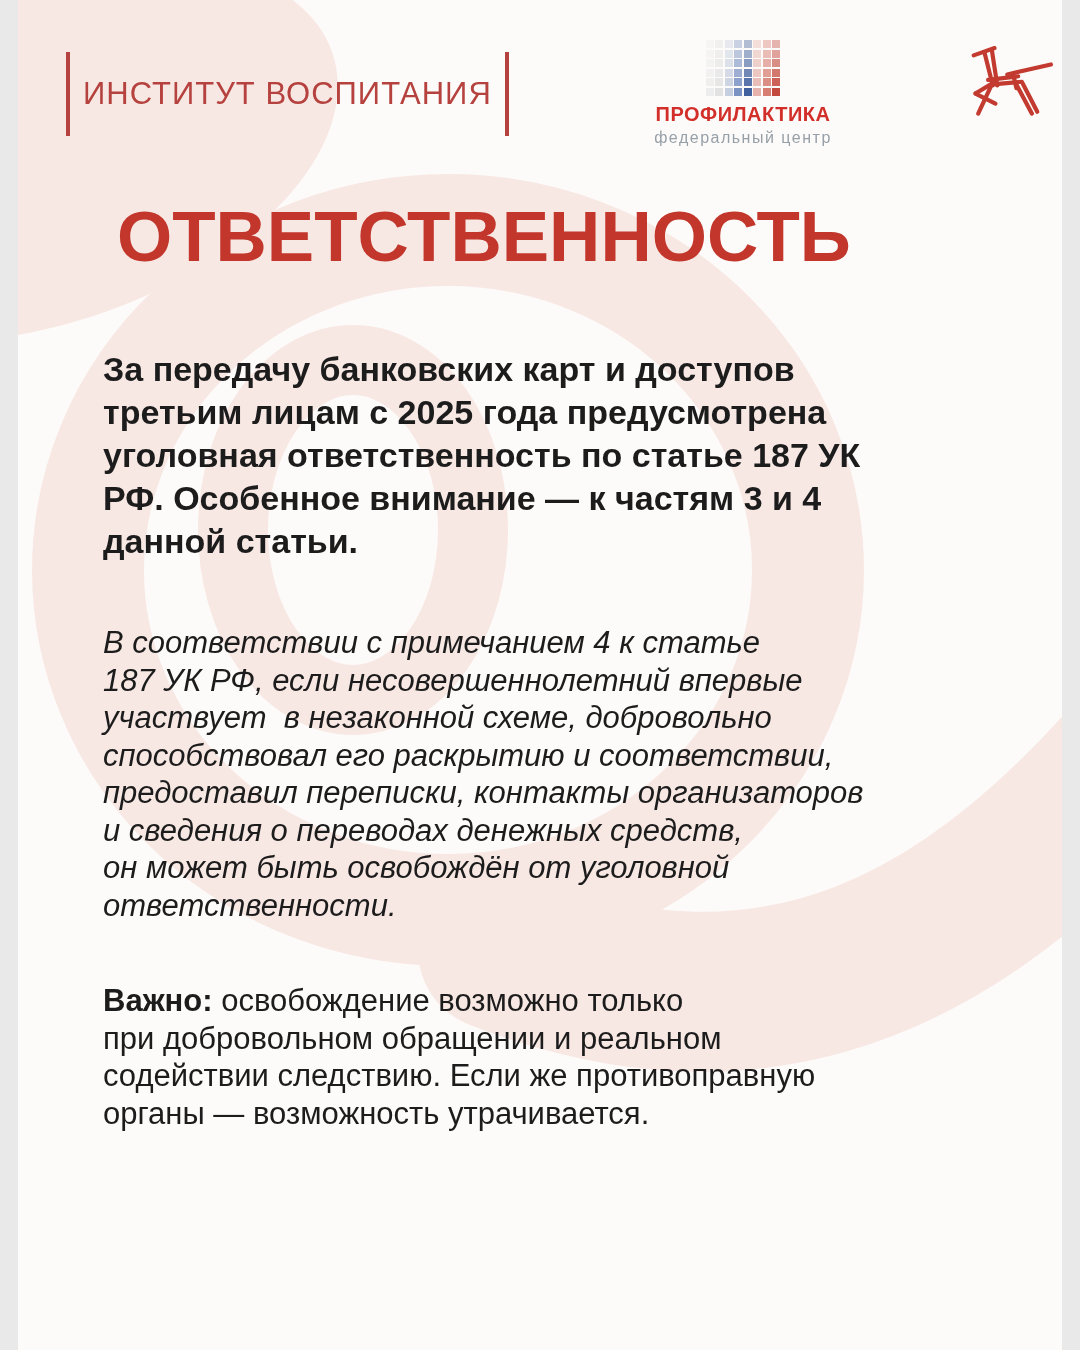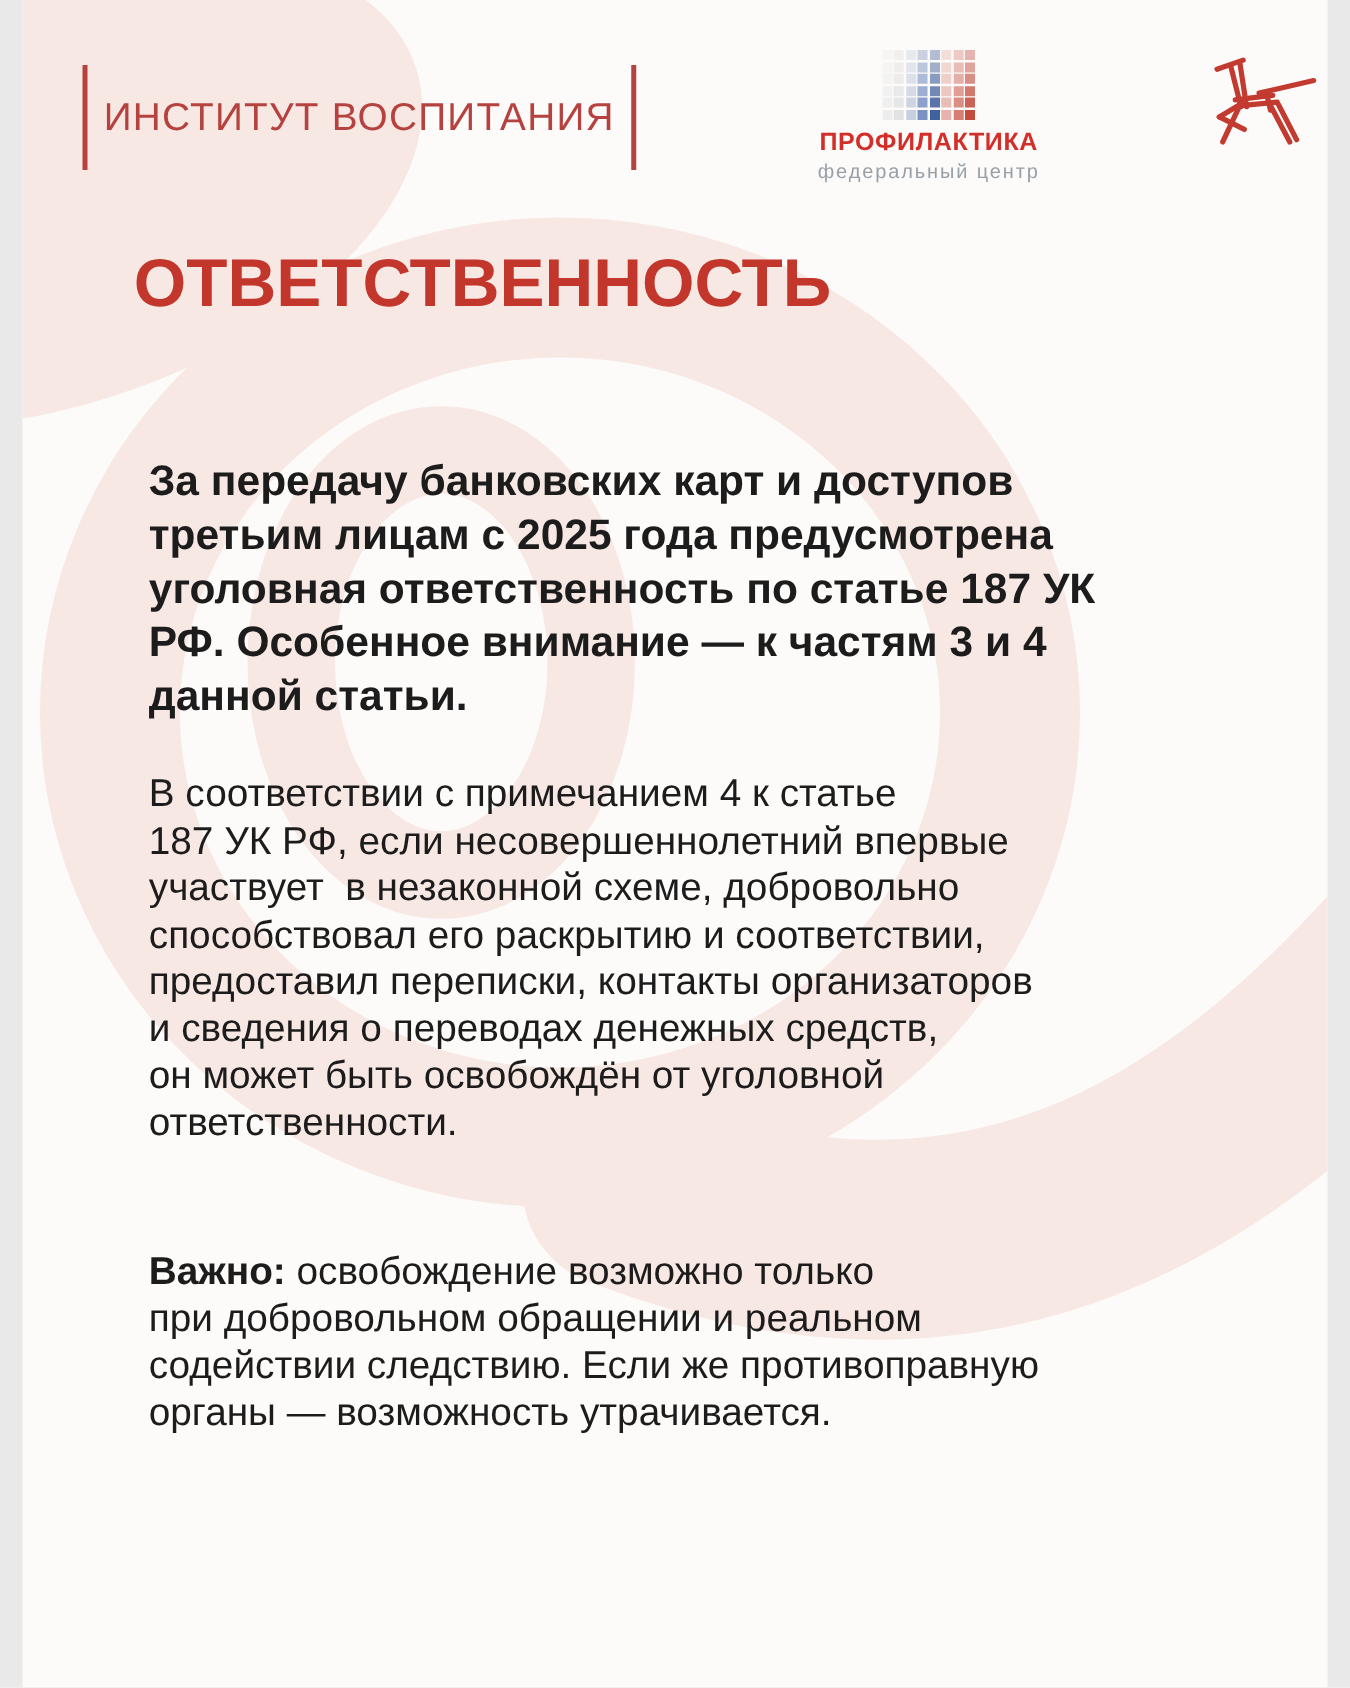--- a/index.html
+++ b/index.html
@@ -15,26 +15,26 @@
   .swirl{position:absolute;left:0;top:0;z-index:0;}
   .inst-logo{position:absolute;left:48px;top:52px;display:flex;align-items:center;gap:13px;z-index:2;}
   .inst-bar{width:4px;height:84px;background:var(--inst-red);}
   .inst-text{font-size:31px;color:var(--inst-red);letter-spacing:1px;font-weight:400;white-space:pre;}
   .prof-logo{position:absolute;left:585px;top:40px;width:280px;text-align:center;z-index:2;}
   .mosaic{display:grid;grid-template-columns:repeat(8,8px);gap:1.5px;justify-content:center;margin-bottom:7px;}
   .mosaic div{width:8px;height:8px;}
   .prof-title{font-size:20px;font-weight:700;color:var(--prof-red);letter-spacing:.5px;}
   .prof-sub{font-size:16px;color:var(--prof-gray);letter-spacing:1.5px;margin-top:3px;}
   .horse{position:absolute;left:942px;top:36px;z-index:2;}
-  .page-title{position:absolute;left:89px;top:196px;margin:0;z-index:1;
-    font-size:54px;font-weight:700;color:var(--title-red);letter-spacing:0;}
-  .para{position:absolute;left:85px;margin:16px;z-index:1;color:var(--text);}
+  .page-title{position:absolute;left:99px;top:196px;margin:0;z-index:1;
+    font-size:71px;font-weight:700;color:var(--title-red);letter-spacing:0;}
+  .para{position:absolute;left:85px;margin:0;z-index:1;color:var(--text);}
   .para div{white-space:pre;}
   .lead{top:348px;font-size:34px;line-height:43px;font-weight:700;}
-  .body-p{top:600px;font-size:31px;line-height:37.5px;font-weight:400;}
+  .body-p{top:624px;font-size:31px;line-height:37.5px;font-weight:400;font-style:italic;}
   .important{top:982px;font-size:31px;line-height:37.5px;font-weight:400;}
   .important .label{font-weight:700;}
 </style>
 </head>
 <body>
 
 <div class="canvas">
 
   <svg class="swirl" width="1080" height="1350" viewBox="0 0 1080 1350" aria-hidden="true">
     <ellipse cx="20" cy="150" rx="310" ry="175" fill="var(--swirl)" transform="rotate(-18 20 150)"></ellipse>

